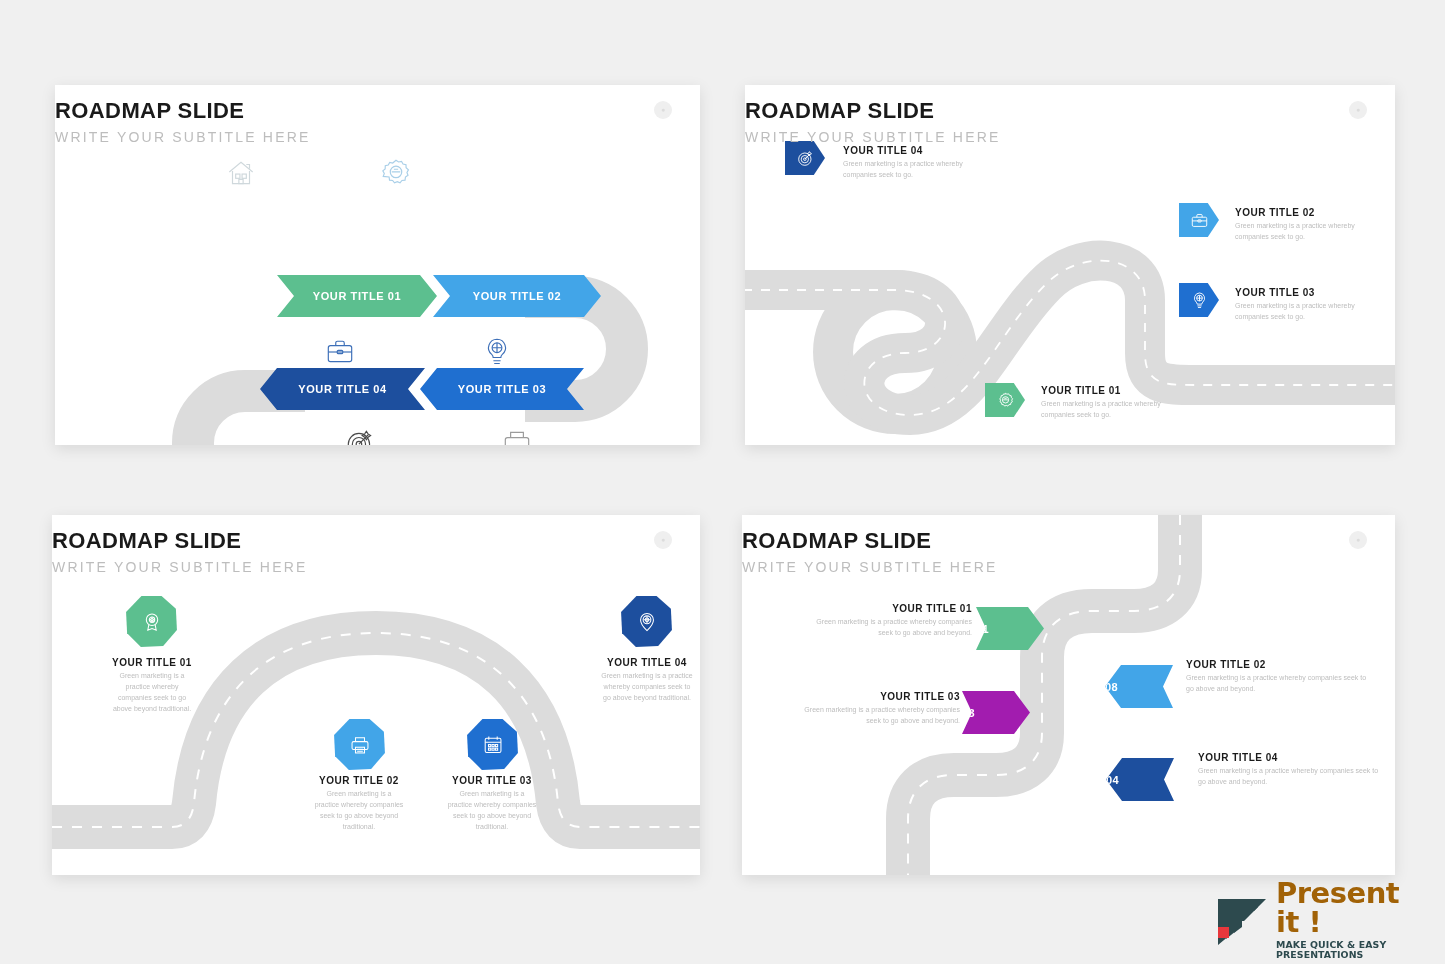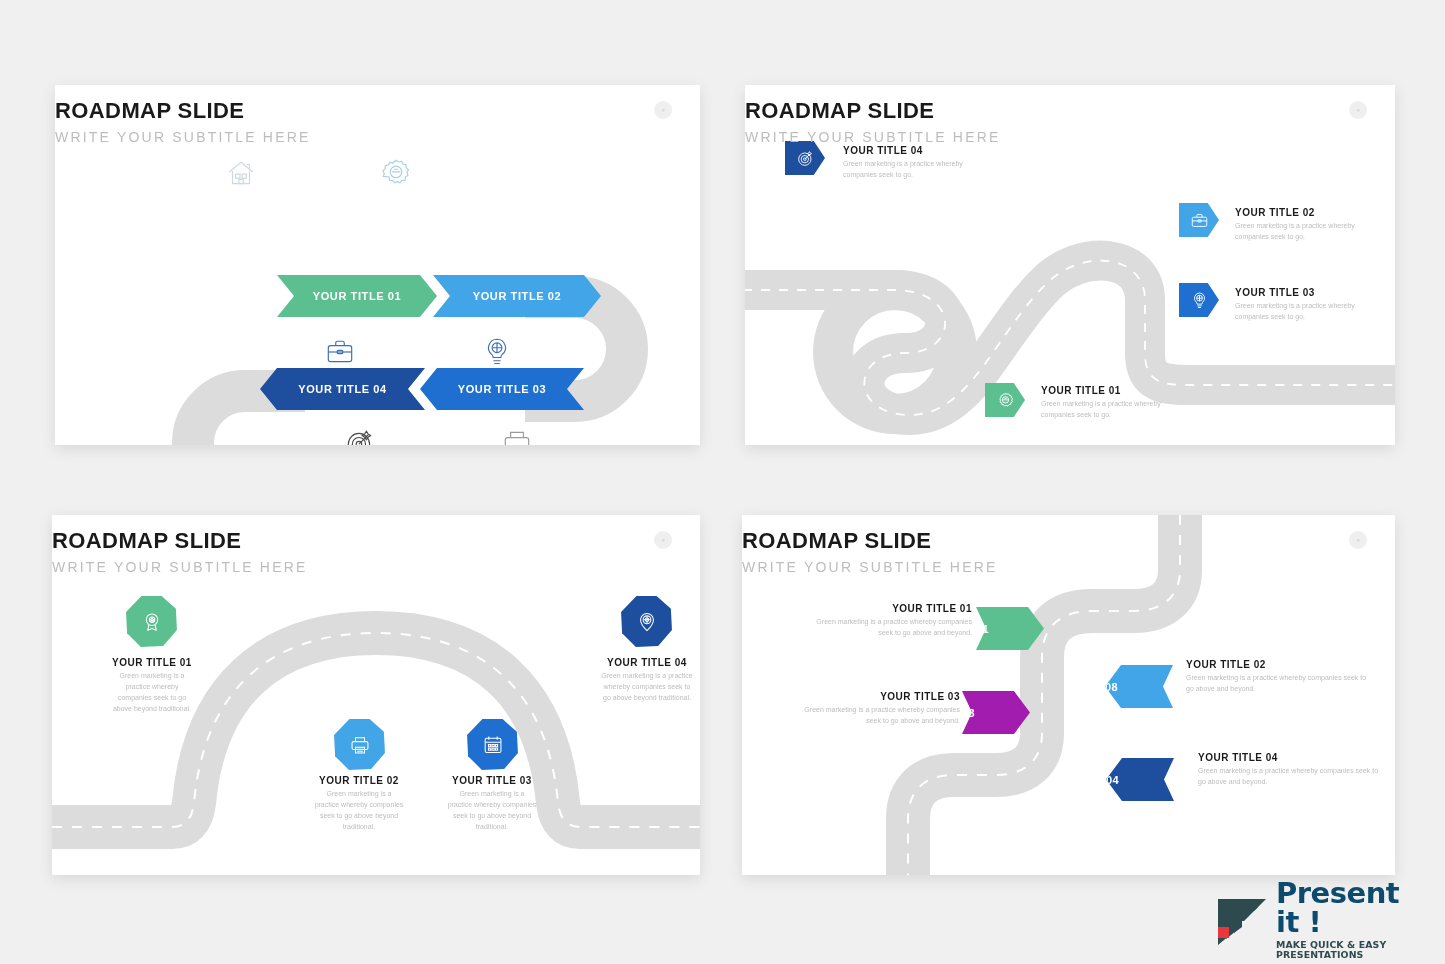--- a/index.html
+++ b/index.html
@@ -90,21 +90,21 @@
   .ta-l{text-align:left;}
 
   
   #logo{
     position:absolute;left:1214px;top:888px;width:212px;height:62px;
     display:flex;align-items:center;
   }
   .logo-mark{position:relative;width:56px;height:52px;flex:0 0 56px;}
   .logo-text{margin-left:6px;}
   .logo-top{
-    font-size:29px;font-weight:bold;color:#0c4a6e;letter-spacing:-0.5px;line-height:1;
+    font-size:29px;font-weight:bold;color:#a16207;letter-spacing:-0.5px;line-height:1;
     font-family:"DejaVu Sans", sans-serif;
   }
   .logo-bottom{
     font-size:9.4px;font-weight:bold;color:#2d4a4e;letter-spacing:0.1px;
     line-height:1;margin-top:3px;font-family:"DejaVu Sans", sans-serif;
   }
   svg{display:block;}
 </style>
 </head>
 <body>

